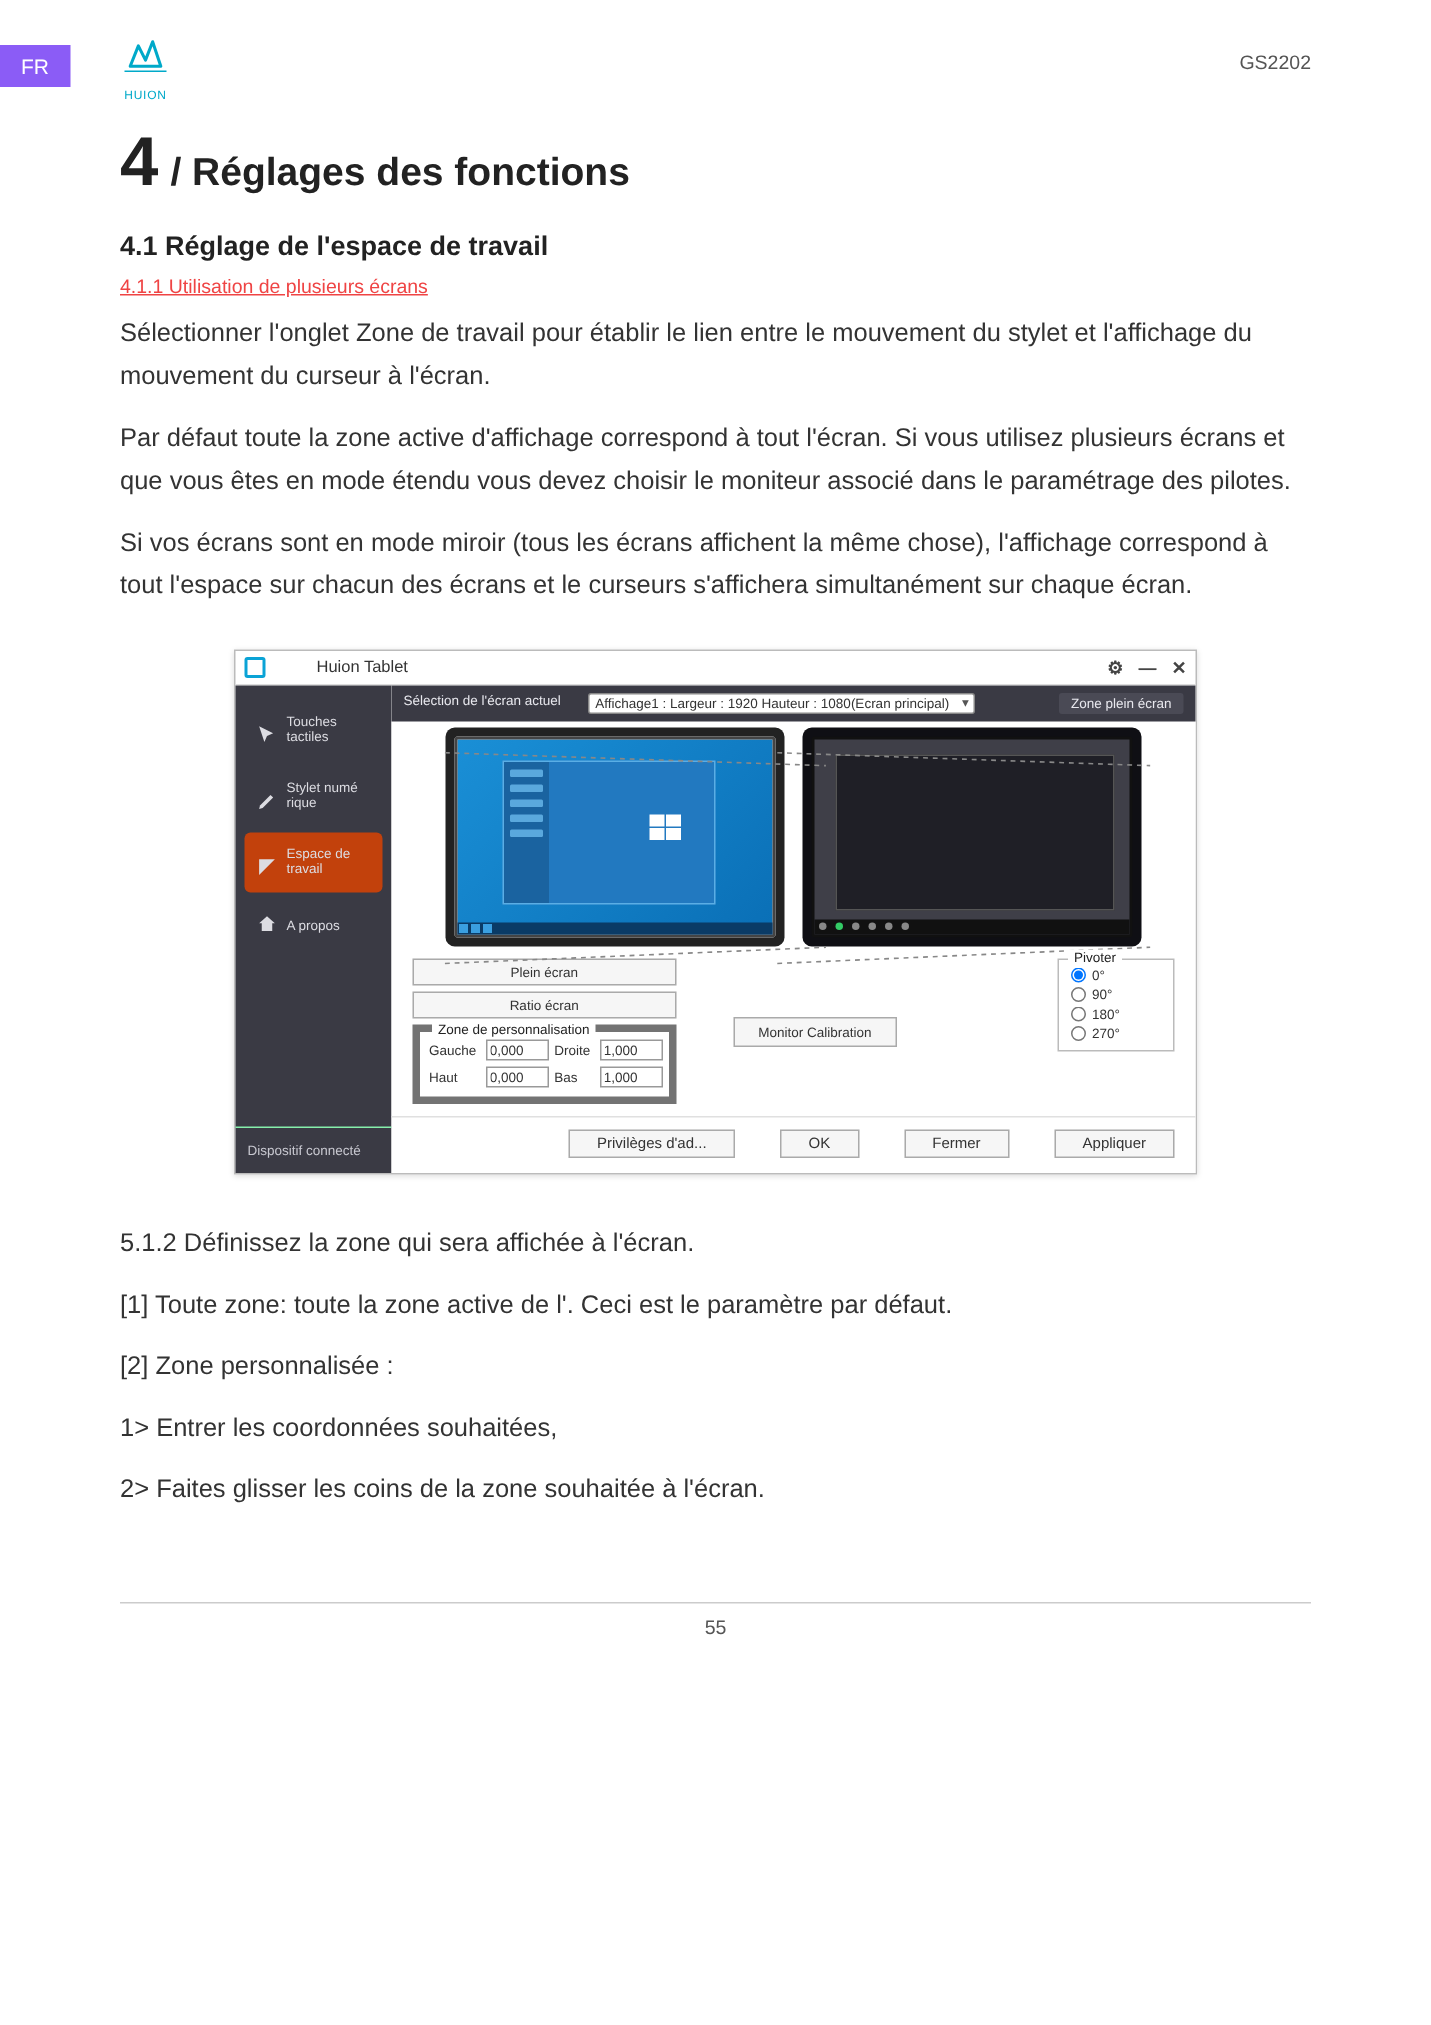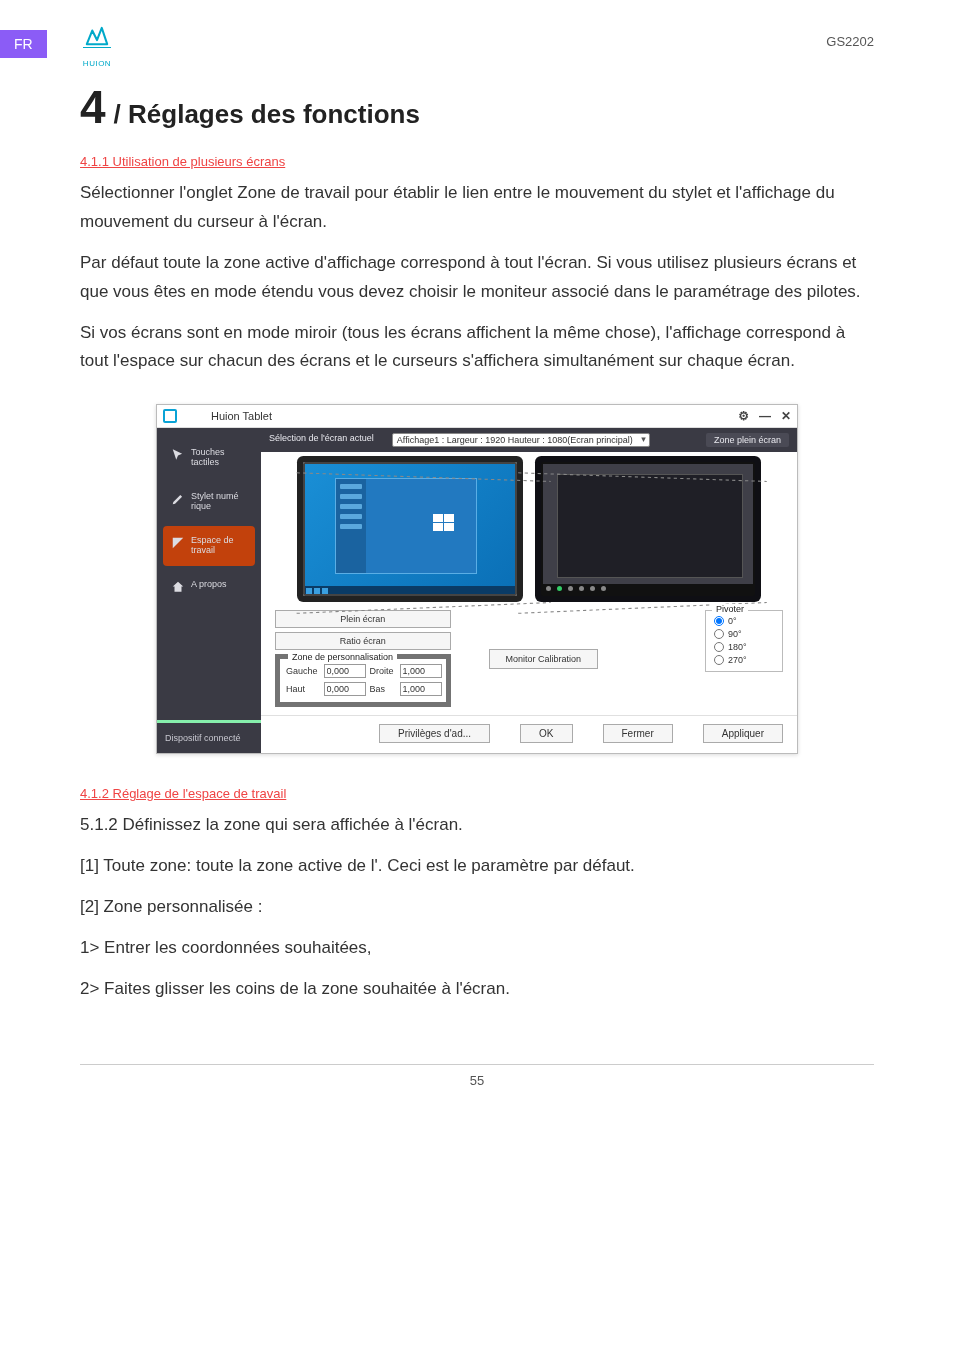--- a/index.html
+++ b/index.html
@@ -93,31 +93,31 @@
   .app-body { display: flex; }
   .sidebar {
     width: 104px;
     background: #3a3a44;
     display: flex;
     flex-direction: column;
     justify-content: space-between;
   }
   .side-list { padding: 6px 0;}
   .side-item {
-    display: flex; align-items: flex-start; gap: 6px;
+    display: flex; align-items: flex-end; gap: 6px;
     padding: 10px 8px;
     color: #dcdce2;
     font-size: 9px;
     margin: 4px 6px;
     border-radius: 4px;
   }
   .side-item.active { background:#c2410c;}
   .side-item svg { width:14px; height:14px; flex:0 0 14px; fill:#dcdce2;}
   .side-item .side-label { line-height: 1.1; }
-  .side-footer { color:#c8c8d0; font-size:9px; padding:10px 8px; border-top:3px solid #86efac;margin-top:47px;}
+  .side-footer { color:#c8c8d0; font-size:9px; padding:10px 8px; border-top:1px solid #86efac;margin-top:47px;}
   .main {
     flex:1;
     background:#fff;
     position: relative;
   }
   .toolbar {
     background:#3a3a44; color:#e8e8ee; font-size:9px;
     padding: 5px 8px;
     display:flex; align-items:flex-start; gap:18px;
   }
@@ -222,20 +222,21 @@
       <span class="logo-text">HUION</span>
     </div>
     <div class="model">GS2202</div>
   </div>
 
   <h1 class="section-title">
     <span class="big-num">4</span>
     <span>/ Réglages des fonctions</span>
   </h1>
 
+  <h2 class="sub-title">4.1 Réglage de l'espace de travail</h2>
   <h3 class="subsub">4.1.1 Utilisation de plusieurs écrans</h3>
 
   <p class="body">Sélectionner l'onglet Zone de travail pour établir le lien entre le mouvement du stylet et l'affichage du mouvement du curseur à l'écran.</p>
   <p class="body">Par défaut toute la zone active d'affichage correspond à tout l'écran. Si vous utilisez plusieurs écrans et que vous êtes en mode étendu vous devez choisir le moniteur associé dans le paramétrage des pilotes.</p>
   <p class="body">Si vos écrans sont en mode miroir (tous les écrans affichent la même chose), l'affichage correspond à tout l'espace sur chacun des écrans et le curseurs s'affichera simultanément sur chaque écran.</p>
 
   <div class="screenshot-wrap">
     <div class="app-window">
       <div class="titlebar">
         <div class="titlebar-left">
@@ -363,21 +364,20 @@
             <div class="fbtn">Privilèges d'ad...</div>
             <div class="fbtn">OK</div>
             <div class="fbtn">Fermer</div>
             <div class="fbtn">Appliquer</div>
           </div>
         </div>
       </div>
     </div>
   </div>
 
-  <h3 class="subsub">4.1.2 Réglage de l'espace de travail</h3>
   <p class="body">5.1.2 Définissez la zone qui sera affichée à l'écran.</p>
   <p class="body">[1] Toute zone: toute la zone active de l'. Ceci est le paramètre par défaut.</p>
   <p class="body">[2] Zone personnalisée :</p>
   <p class="body">1&gt; Entrer les coordonnées souhaitées,</p>
   <p class="body">2&gt; Faites glisser les coins de la zone souhaitée à l'écran.</p>
 
   <div class="pagefoot">55</div>
 </div>
 
 </body></html>

